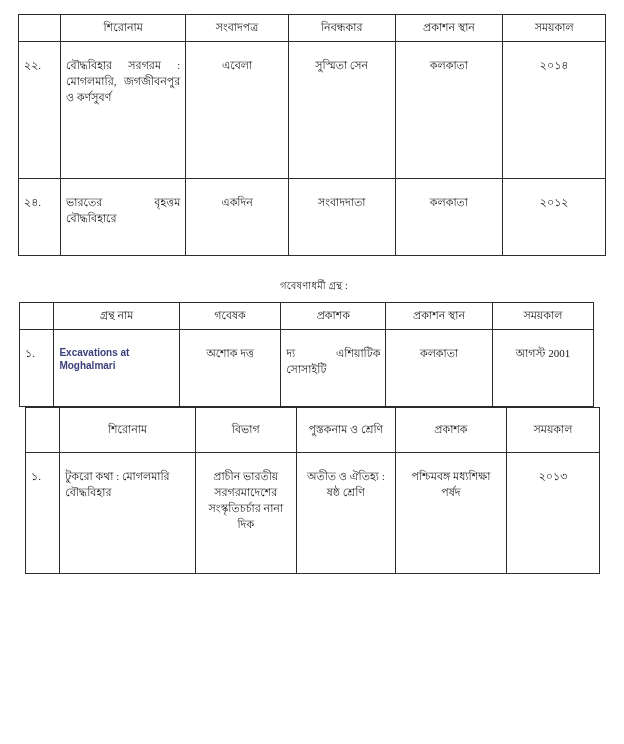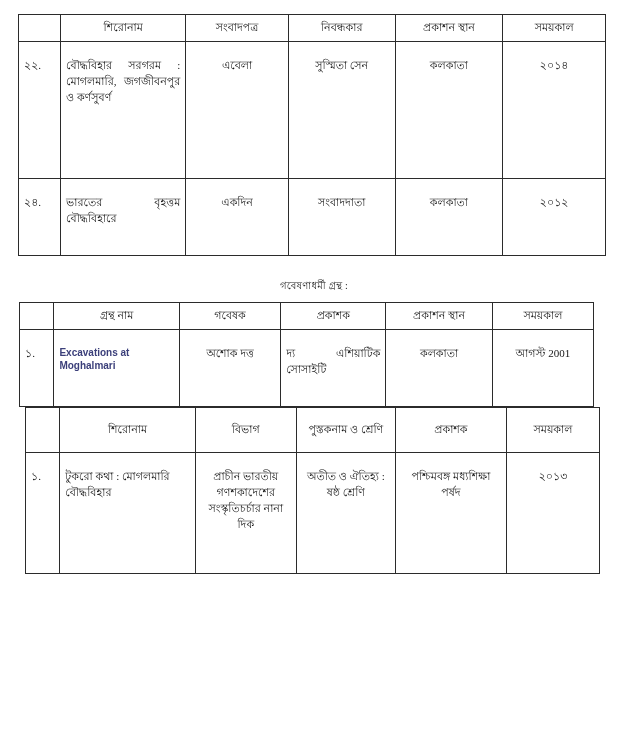--- a/index.html
+++ b/index.html
@@ -199,21 +199,21 @@
         <th>বিভাগ</th>
         <th>পুস্তকনাম ও শ্রেণি</th>
         <th>প্রকাশক</th>
         <th>সময়কাল</th>
       </tr>
     </thead>
     <tbody>
       <tr class="tall-t1">
         <td class="num-cell">১.</td>
         <td class="c-left">টুকরো কথা : মোগলমারি বৌদ্ধবিহার</td>
-        <td class="c-center">প্রাচীন ভারতীয় গণশকাদেশের সংস্কৃতিচর্চার নানা দিক</td>
+        <td class="c-center">প্রাচীন ভারতীয় সরগরমাদেশের সংস্কৃতিচর্চার নানা দিক</td>
         <td class="c-center">অতীত ও ঐতিহ্য : ষষ্ঠ শ্রেণি</td>
         <td class="c-center">পশ্চিমবঙ্গ মধ্যশিক্ষা পর্ষদ</td>
         <td class="c-center">২০১৩</td>
       </tr>
     </tbody>
   </table>
 
 </div>
 
 </body></html>

